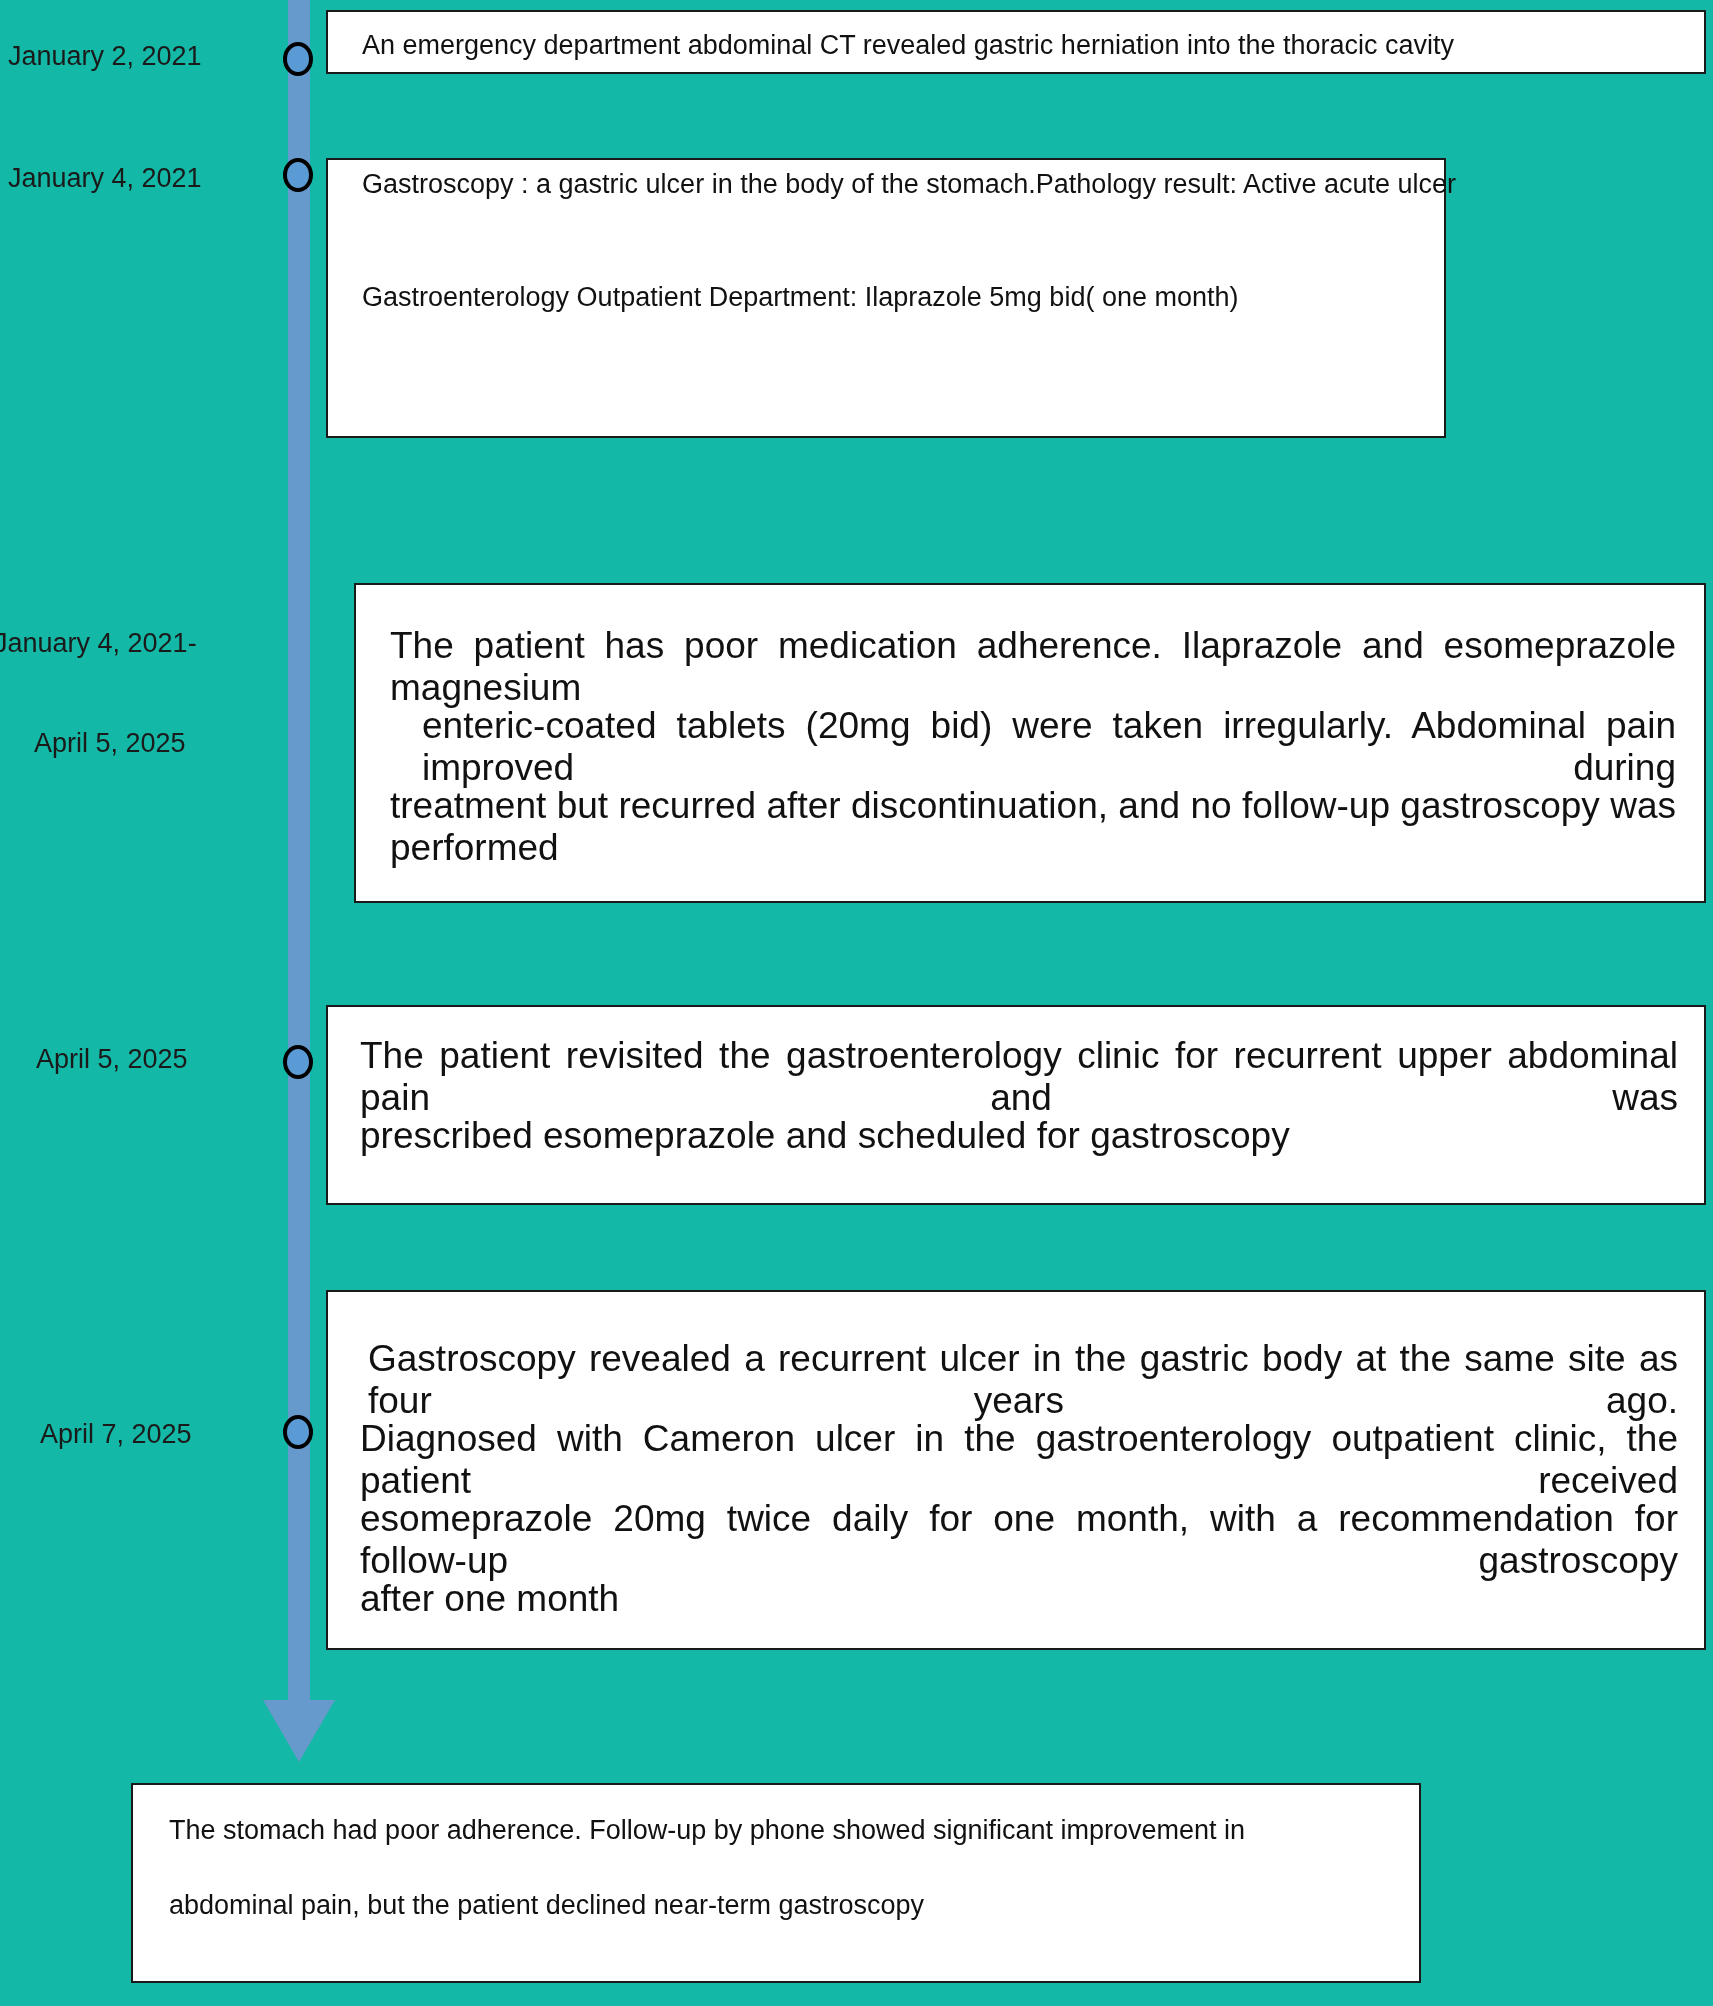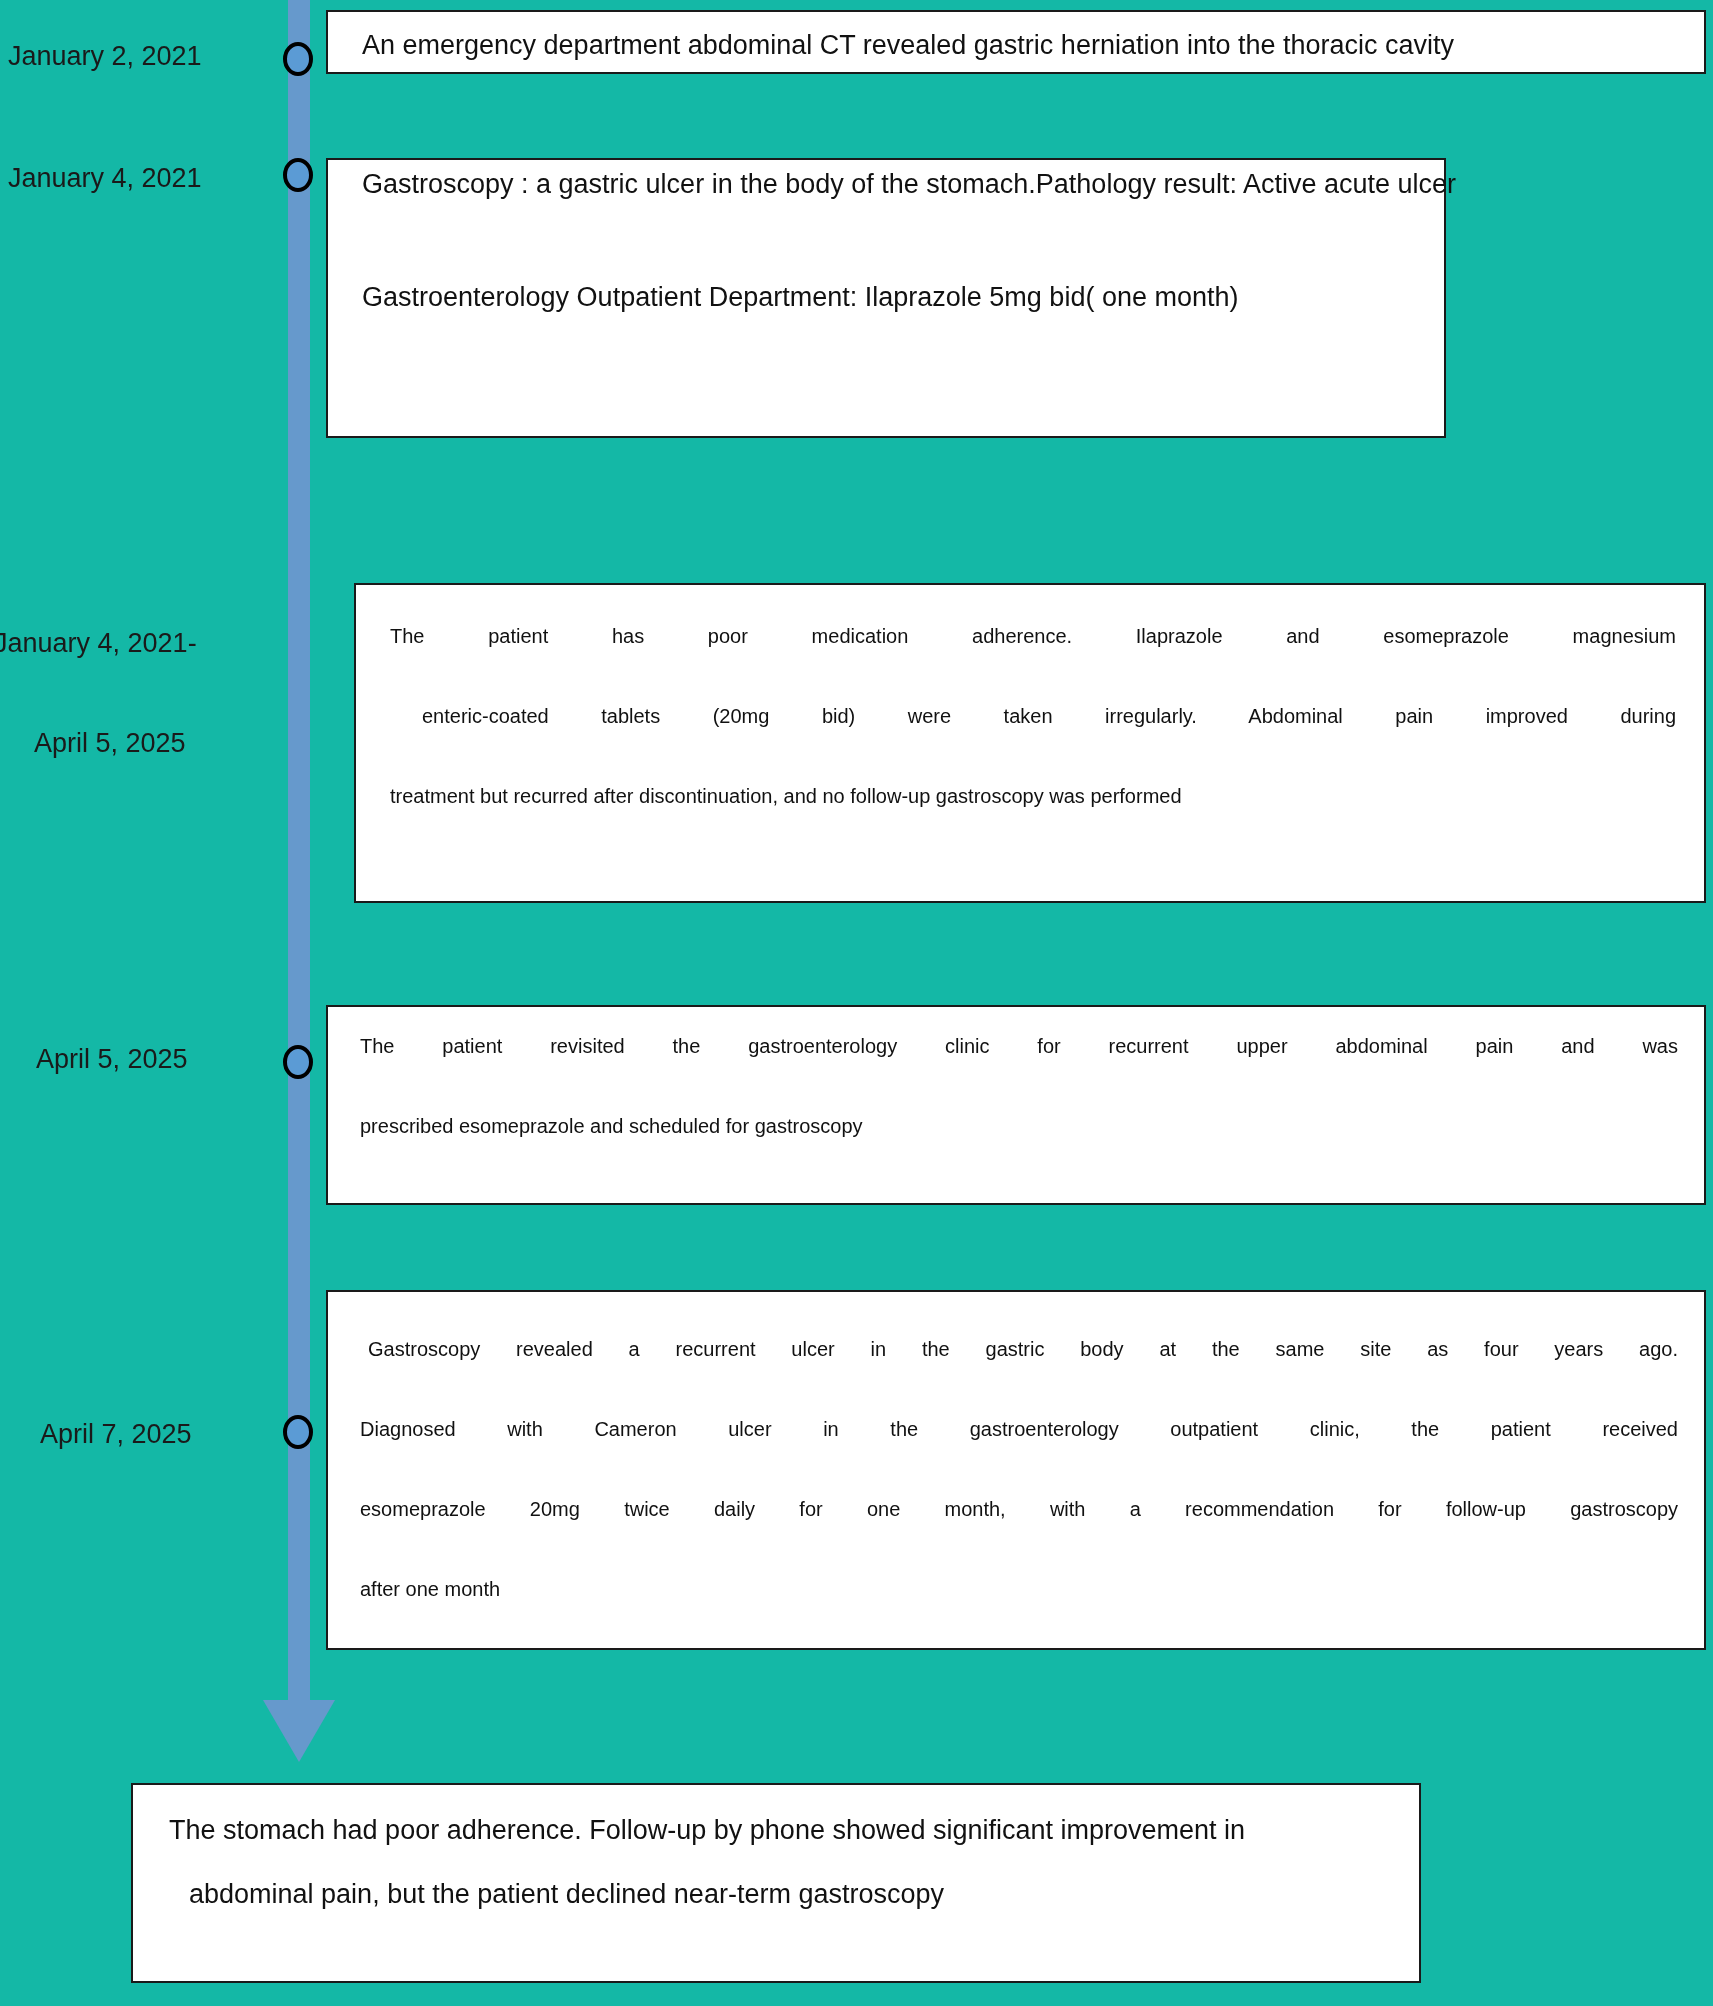--- a/index.html
+++ b/index.html
@@ -66,21 +66,21 @@
     border: 2.5px solid #1a1a1a;
     background: #ffffff;
     box-sizing: border-box;
   }
   .line {
     font-size: 27px;
     color: #111111;
     white-space: nowrap;
   }
   .line-just {
-    font-size: 20px;
+    font-size: 37px;
     color: #111111;
     text-align: justify;
     text-align-last: justify;
     white-space: normal;
   }
   .line-last {
     text-align-last: left;
   }
 
   
@@ -130,16 +130,16 @@
   <div class="node" style="left:283px; top:1415px;"></div>
   <div class="box" style="left:326px; top:1290px; width:1380px; height:360px;">
     <div class="txt line-just" style="top:46px; left:32px; right:26px;margin-left:8px;">Gastroscopy revealed a recurrent ulcer in the gastric body at the same site as four years ago.</div>
     <div class="txt line-just" style="top:126px; left:32px; right:26px;">Diagnosed with Cameron ulcer in the gastroenterology outpatient clinic, the patient received</div>
     <div class="txt line-just" style="top:206px; left:32px; right:26px;">esomeprazole 20mg twice daily for one month, with a recommendation for follow-up gastroscopy</div>
     <div class="txt line-just line-last" style="top:286px; left:32px; right:26px;">after one month</div>
   </div>
 
   <div class="box" style="left:131px; top:1783px; width:1290px; height:200px;">
     <div class="txt line" style="top:30px; left:36px; right:26px;">The stomach had poor adherence. Follow-up by phone showed significant improvement in</div>
-    <div class="txt line" style="top:94px; left:36px; right:26px;margin-left:20px;">abdominal pain, but the patient declined near-term gastroscopy</div>
+    <div class="txt line" style="top:105px; left:36px; right:26px;">abdominal pain, but the patient declined near-term gastroscopy</div>
   </div>
 
 </div>
 
 </body></html>

